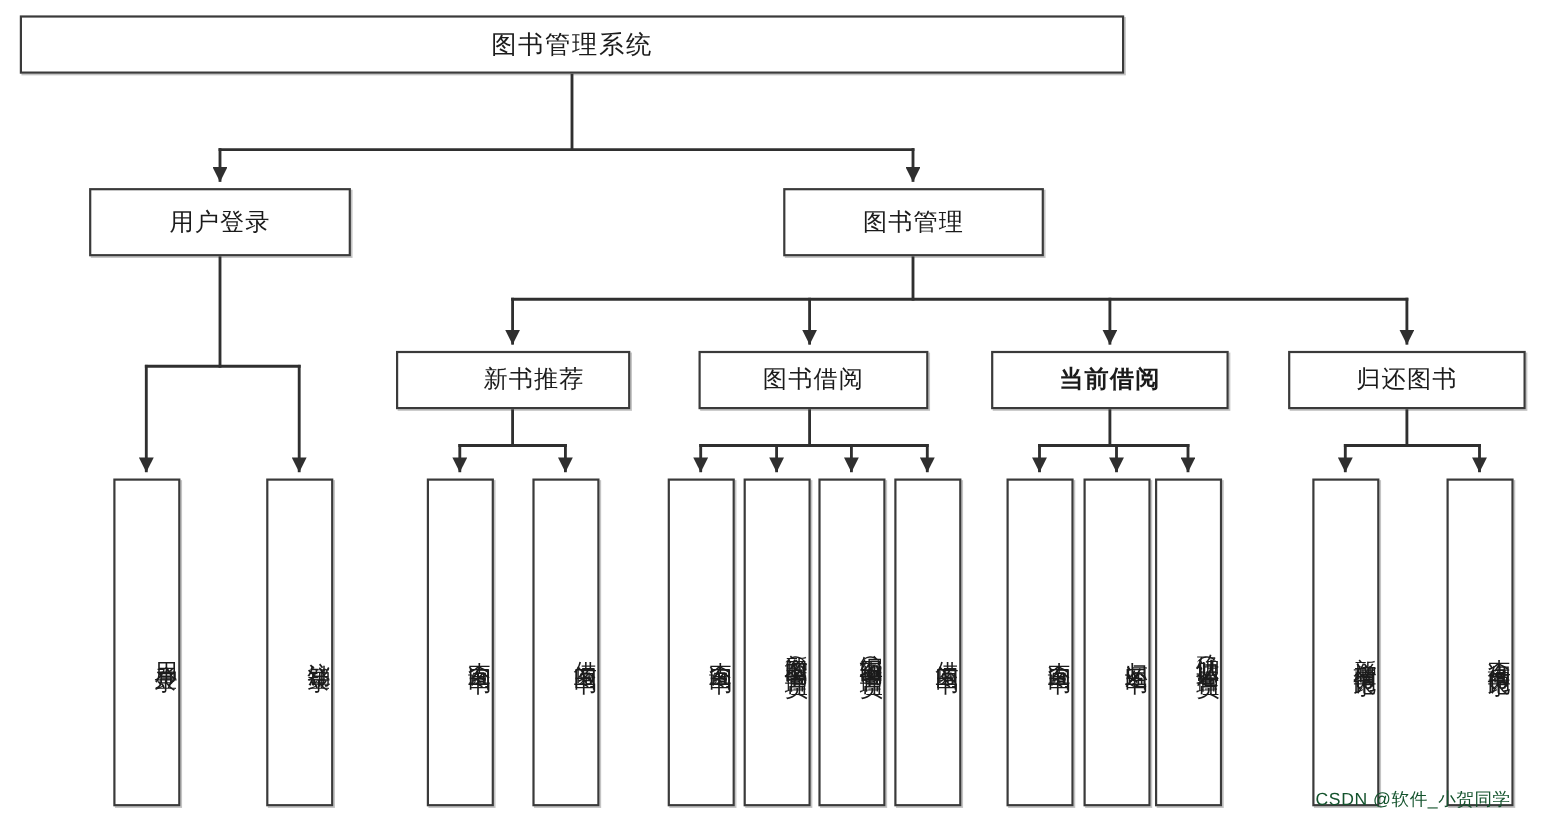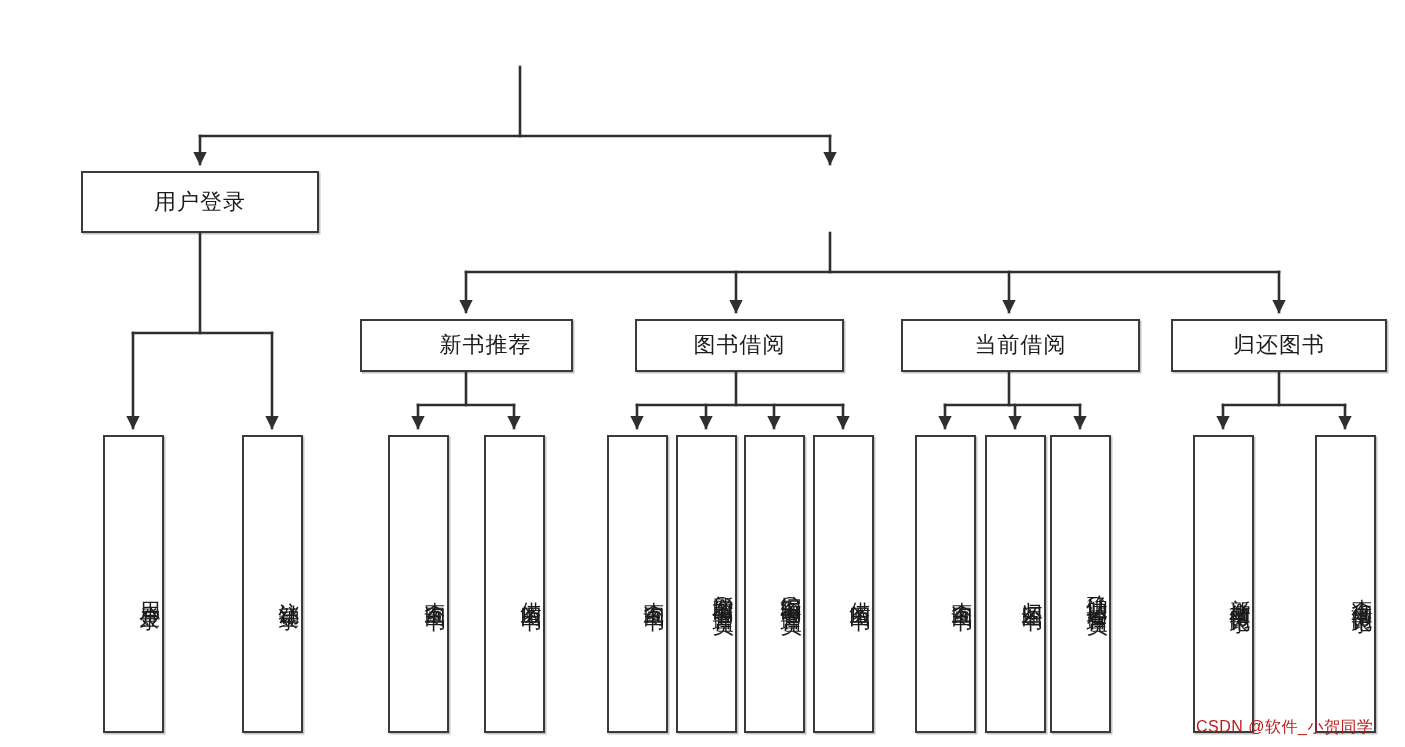--- a/index.html
+++ b/index.html
@@ -114,36 +114,38 @@
       <path d="M 1015 405 L 1015 428" marker-end="url(#arrow)"></path>
       <path d="M 1080 405 L 1080 428" marker-end="url(#arrow)"></path>
 
       <path d="M 1279 372 L 1279 405"></path>
       <path d="M 1223 405 L 1345 405"></path>
       <path d="M 1223 405 L 1223 428" marker-end="url(#arrow)"></path>
       <path d="M 1345 405 L 1345 428" marker-end="url(#arrow)"></path>
     </g>
   </svg>
 
+  <div class="node node-h node-root" id="n-root" style="left: 18px; top: 14px; width: 1004px; height: 53px;">图书管理系统</div>
 
   <div class="node node-h" id="n-l2-0" style="left: 81px; top: 171px; width: 238px; height: 62px;">用户登录</div>
+  <div class="node node-h" id="n-l2-1" style="left: 712px; top: 171px; width: 237px; height: 62px;">图书管理</div>
 
   <div class="node node-h" id="n-l3-0" style="left: 360px; top: 319px; width: 213px; height: 53px; padding-left: 38px;">新书推荐</div>
   <div class="node node-h" id="n-l3-1" style="left: 635px; top: 319px; width: 209px; height: 53px;">图书借阅</div>
-  <div class="node node-h" id="n-l3-2" style="left: 901px; top: 319px; width: 239px; height: 53px;">当前借阅</div>
+  <div class="node node-h" id="n-l3-2" style="left: 901px; top: 319px; width: 216px; height: 53px; font-weight: bold;">当前借阅</div>
   <div class="node node-h" id="n-l3-3" style="left: 1171px; top: 319px; width: 216px; height: 53px;">归还图书</div>
 
   <div class="node node-v" id="n-leaf-0" style="left: 103px; top: 435px; width: 61px; height: 298px;">用户登录</div>
   <div class="node node-v" id="n-leaf-1" style="left: 242px; top: 435px; width: 61px; height: 298px;">注销登录</div>
   <div class="node node-v" id="n-leaf-2" style="left: 388px; top: 435px; width: 61px; height: 298px;">查询图书</div>
   <div class="node node-v" id="n-leaf-3" style="left: 484px; top: 435px; width: 61px; height: 298px;">借阅图书</div>
   <div class="node node-v" id="n-leaf-4" style="left: 607px; top: 435px; width: 61px; height: 298px;">查询图书</div>
   <div class="node node-v" id="n-leaf-5" style="left: 676px; top: 435px; width: 61px; height: 298px;">新增图书（管理员）</div>
   <div class="node node-v" id="n-leaf-6" style="left: 744px; top: 435px; width: 61px; height: 298px;">编辑图书（管理员）</div>
   <div class="node node-v" id="n-leaf-7" style="left: 813px; top: 435px; width: 61px; height: 298px;">借阅图书</div>
   <div class="node node-v" id="n-leaf-8" style="left: 915px; top: 435px; width: 61px; height: 298px;">查询图书</div>
   <div class="node node-v" id="n-leaf-9" style="left: 985px; top: 435px; width: 61px; height: 298px;">归还图书</div>
   <div class="node node-v" id="n-leaf-10" style="left: 1050px; top: 435px; width: 61px; height: 298px;">确认归还（管理员）</div>
   <div class="node node-v" id="n-leaf-11" style="left: 1193px; top: 435px; width: 61px; height: 298px;">新增借阅记录</div>
   <div class="node node-v" id="n-leaf-12" style="left: 1315px; top: 435px; width: 61px; height: 298px;">查询借阅记录</div>
 
-  <div class="watermark" id="wm" style="left: 1196px; top: 717px; color: #b91c1c;">CSDN @软件_小贺同学</div>
+  <div class="watermark" id="wm" style="left: 1196px; top: 717px; color: #14532d;">CSDN @软件_小贺同学</div>
 </div>
 
 </body></html>

